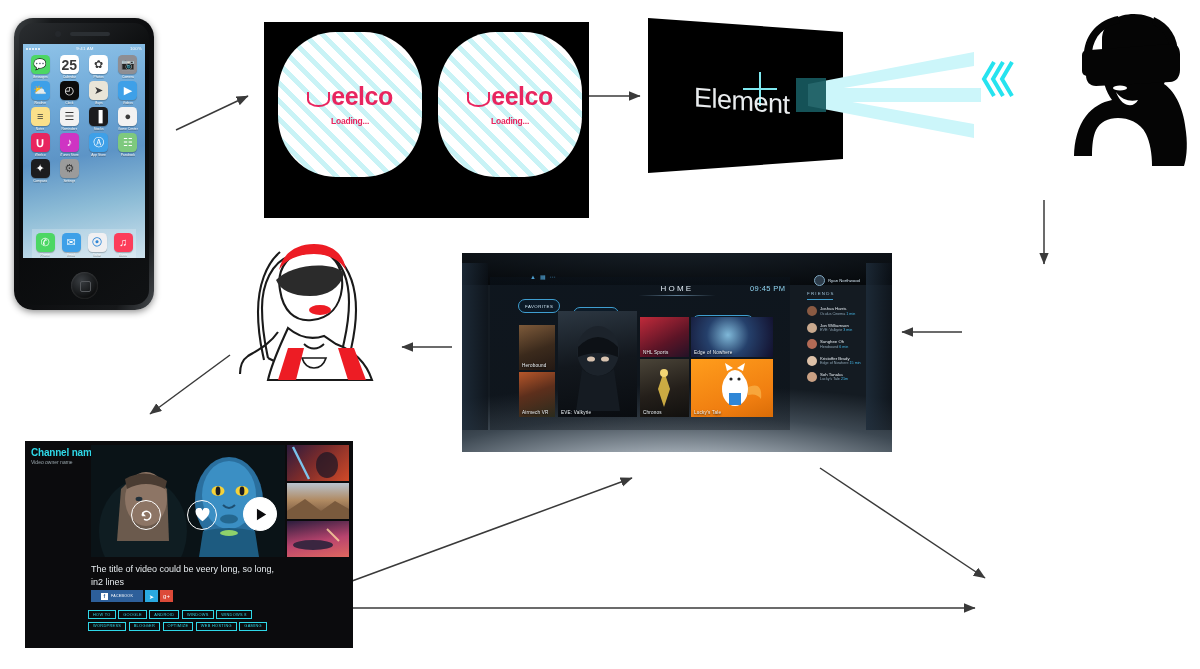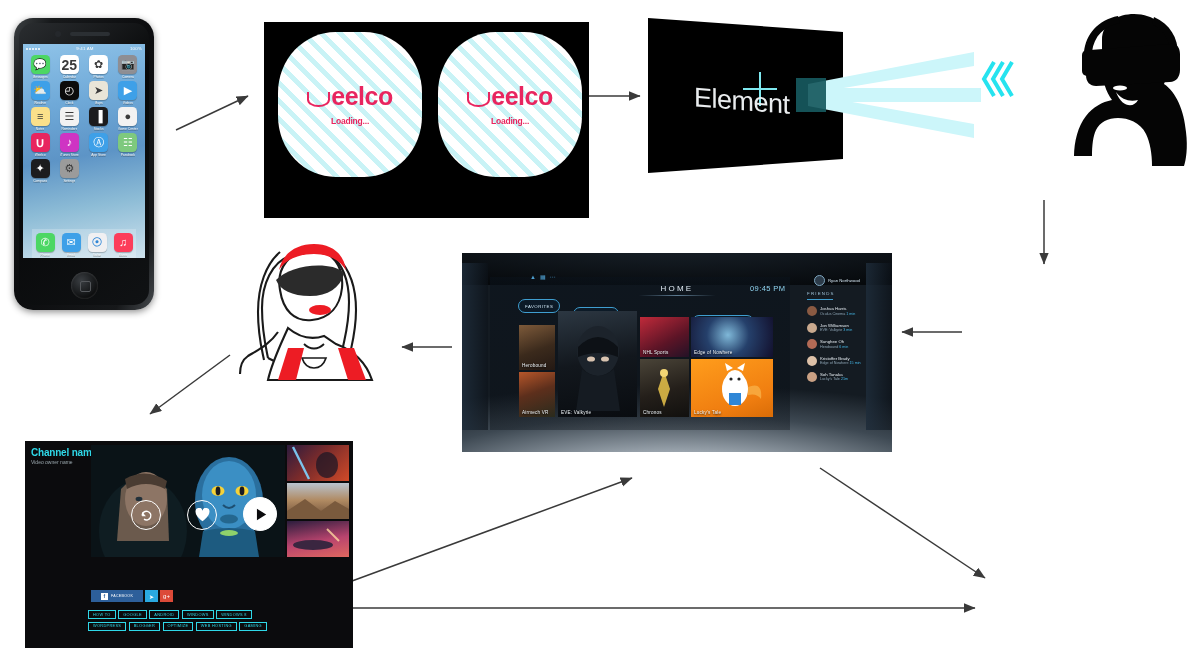--- a/index.html
+++ b/index.html
@@ -545,20 +545,21 @@
         </svg>
       </div>
       <div class="vp-thumb" style="background:linear-gradient(170deg,#2b1d3d,#b9446e 55%,#e0685f);">
         <svg viewBox="0 0 62 36" style="width:100%;height:100%">
           <ellipse cx="26" cy="24" rx="20" ry="5" fill="#3a2640"></ellipse>
           <path d="M40,8 L52,20" stroke="#ffd9a0" stroke-width="2" opacity=".8"></path>
         </svg>
       </div>
     </div>
 
+    <div class="vp-title">The title of video could be veery long, so long, in2 lines</div>
 
     <div class="vp-social">
       <div class="soc fb">
         <span style="background:#fff;color:#2d5f9a;width:7px;height:7px;display:flex;align-items:center;justify-content:center;font-size:5px;font-weight:700;">f</span>
         <span class="lbl">FACEBOOK</span>
       </div>
       <div class="soc tw">
           <span>➤</span>
         </div>
       <div class="soc gp">

